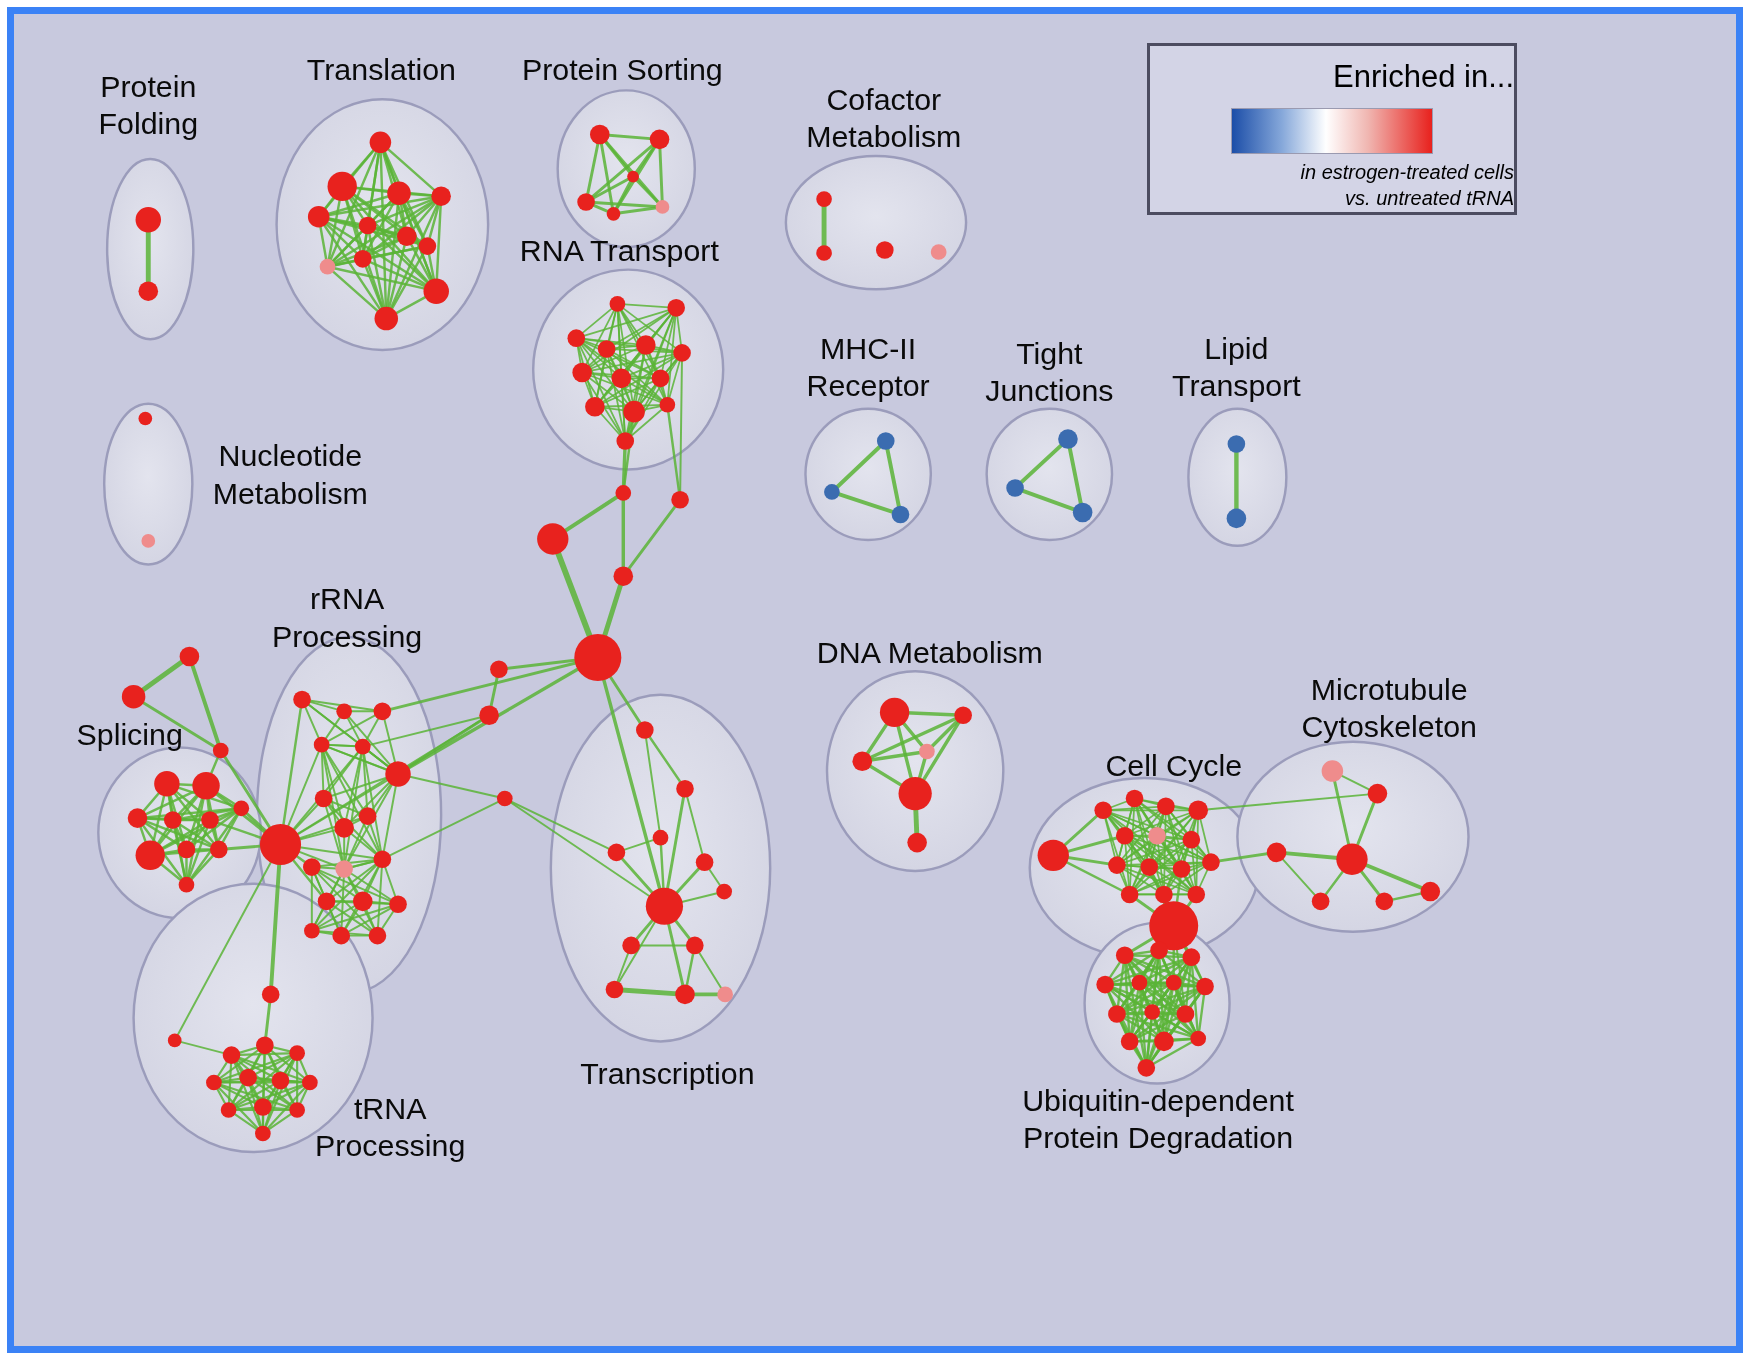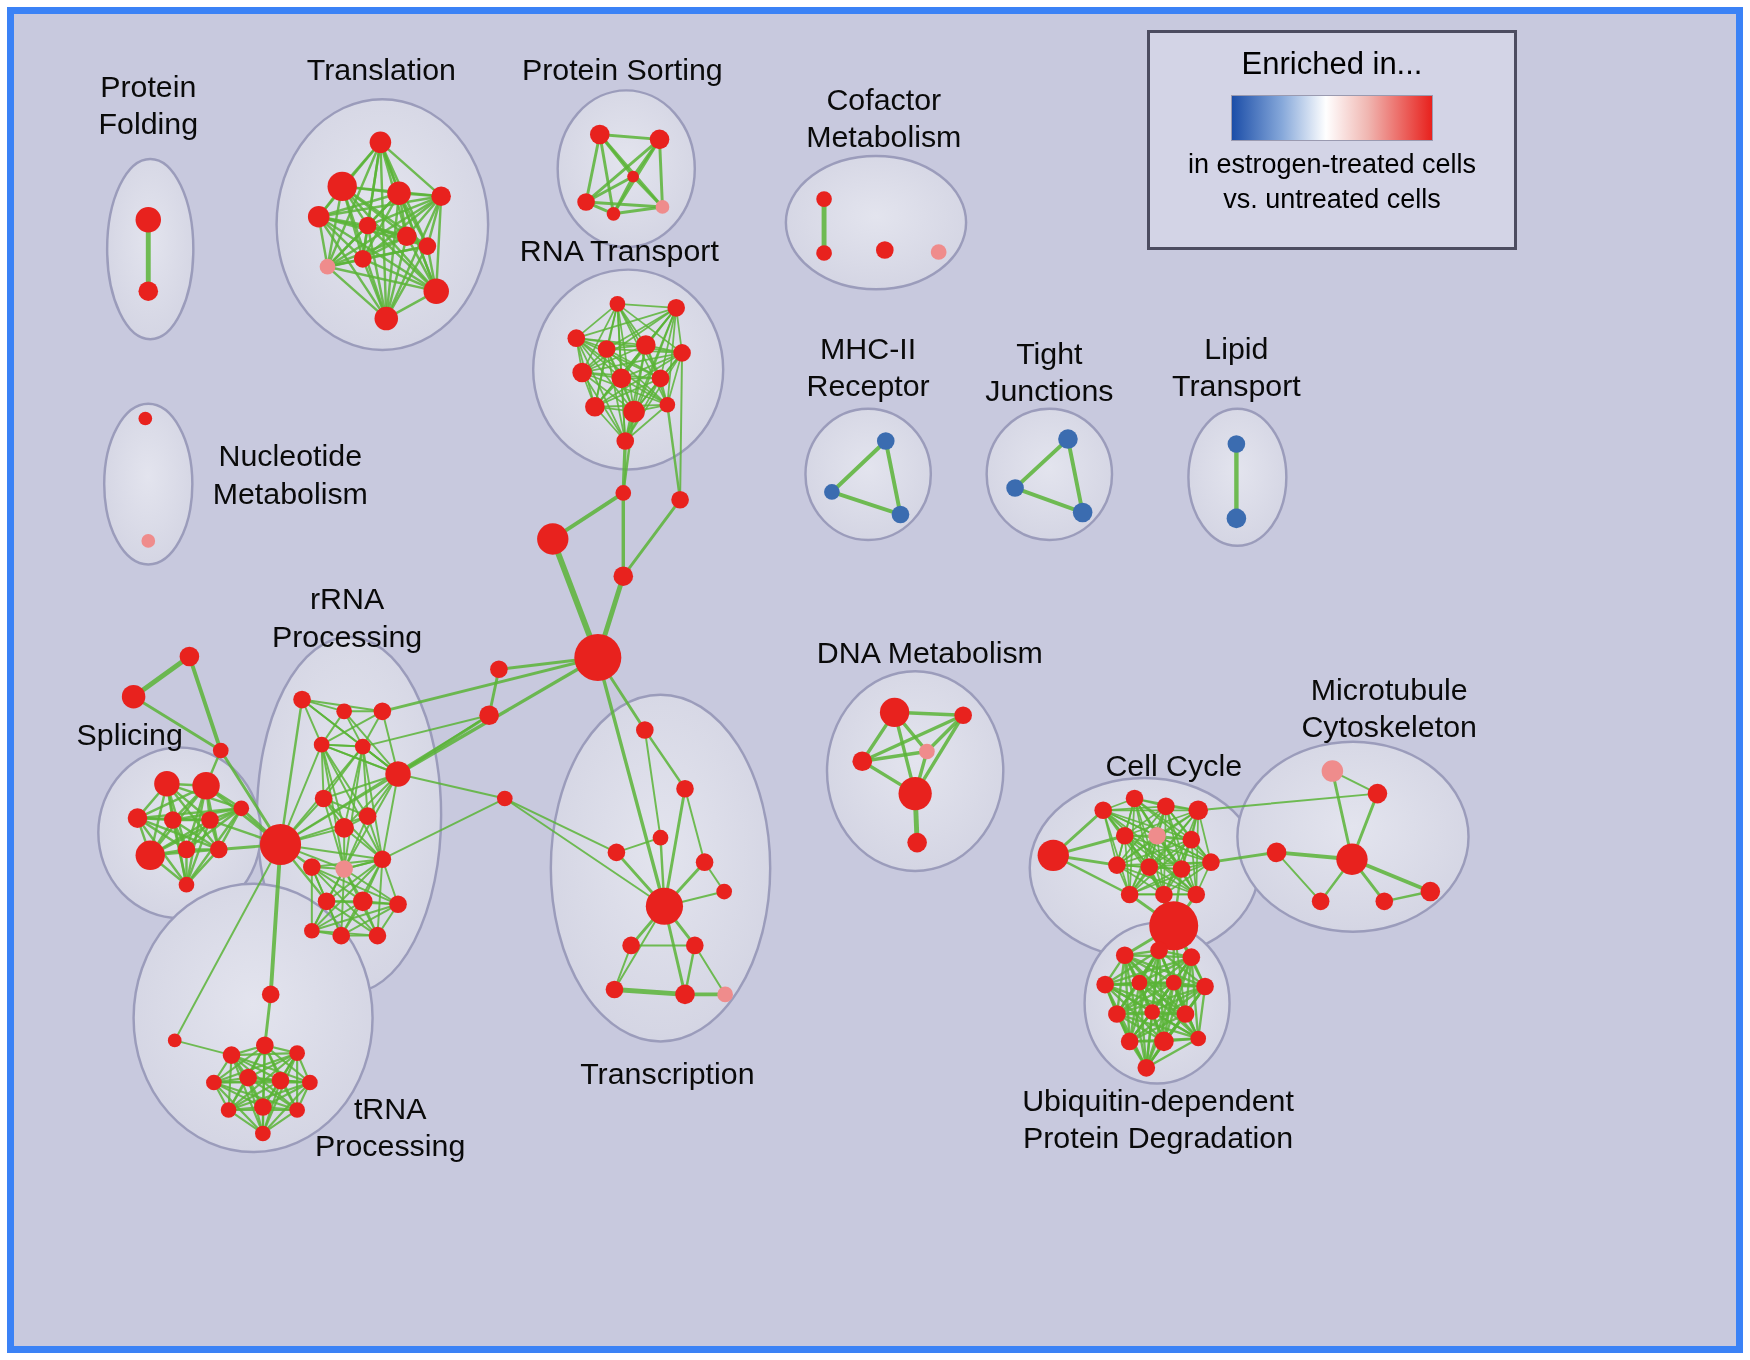--- a/index.html
+++ b/index.html
@@ -1,24 +1,24 @@
 <!DOCTYPE html>
 <html><head>
 <meta charset="utf-8">
 <style>
   html,body{margin:0;padding:0;background:#ffffff;}
   .frame{position:relative;width:1750px;height:1360px;box-sizing:border-box;background:#ffffff;padding:7px;}
   .canvas{position:relative;width:100%;height:100%;box-sizing:border-box;border:7px solid #3b82f6;overflow:hidden;}
   svg.net{position:absolute;left:0;top:0;width:100%;height:100%;display:block;}
   svg.net text{font-family:"Liberation Sans", sans-serif;}
-  .legend{position:absolute;left:1133px;top:16px;width:370px;height:220px;box-sizing:border-box;border:3px solid #4c4c60;text-align:center;font-family:"Liberation Sans",sans-serif;color:#000;}
+  .legend{position:absolute;left:1133px;top:29px;width:370px;height:172px;box-sizing:border-box;border:3px solid #4c4c60;text-align:right;font-family:"Liberation Sans",sans-serif;color:#000;}
   .legend-title{font-size:31px;margin-top:13px;}
   .legend-bar{width:202px;height:46px;margin:13px auto 6px auto;border:1px solid #9a9ab0;box-sizing:border-box;}
   .legend-ends{display:flex;justify-content:space-between;width:282px;margin:0 auto 4px auto;font-size:31px;}
-  .legend-sub{font-size:27px;line-height:1.28;}
+  .legend-sub{font-size:20px;line-height:1.28;font-style:italic;}
 </style>
 </head>
 <body>
 
 <div class="frame">
   <div class="canvas" id="canvas" style="background: rgb(200, 201, 222);">
 
     <svg class="net" id="network-svg" viewBox="0 0 1750 1360">
       <defs>
         <radialGradient id="eg" cx="50%" cy="45%" r="70%">
@@ -849,17 +849,17 @@
         <text x="931" y="663" text-anchor="middle" font-size="31" fill="#0a0a0a"><tspan x="931" dy="0">DNA Metabolism</tspan></text>
         <text x="1180" y="778" text-anchor="middle" font-size="31" fill="#0a0a0a"><tspan x="1180" dy="0">Cell Cycle</tspan></text>
         <text x="1400" y="700" text-anchor="middle" font-size="31" fill="#0a0a0a"><tspan x="1400" dy="0">Microtubule</tspan><tspan x="1400" dy="38">Cytoskeleton</tspan></text>
         <text x="1164" y="1120" text-anchor="middle" font-size="31" fill="#0a0a0a"><tspan x="1164" dy="0">Ubiquitin-dependent</tspan><tspan x="1164" dy="38">Protein Degradation</tspan></text>
       </svg>
 
     <div class="legend" id="legend" style="background: rgb(211, 212, 230);">
       <div class="legend-title">Enriched in...</div>
       <div class="legend-bar" id="legend-bar" style="background: linear-gradient(to right, rgb(28, 78, 168) 0%, rgb(134, 168, 218) 25%, rgb(255, 255, 255) 47%, rgb(240, 182, 177) 68%, rgb(232, 33, 29) 100%);"></div>
       <div class="legend-sub">in estrogen-treated cells</div>
-      <div class="legend-sub">vs. untreated cells</div>
+      <div class="legend-sub">vs. untreated tRNA</div>
     </div>
 
   </div>
 </div>
 
 </body></html>

